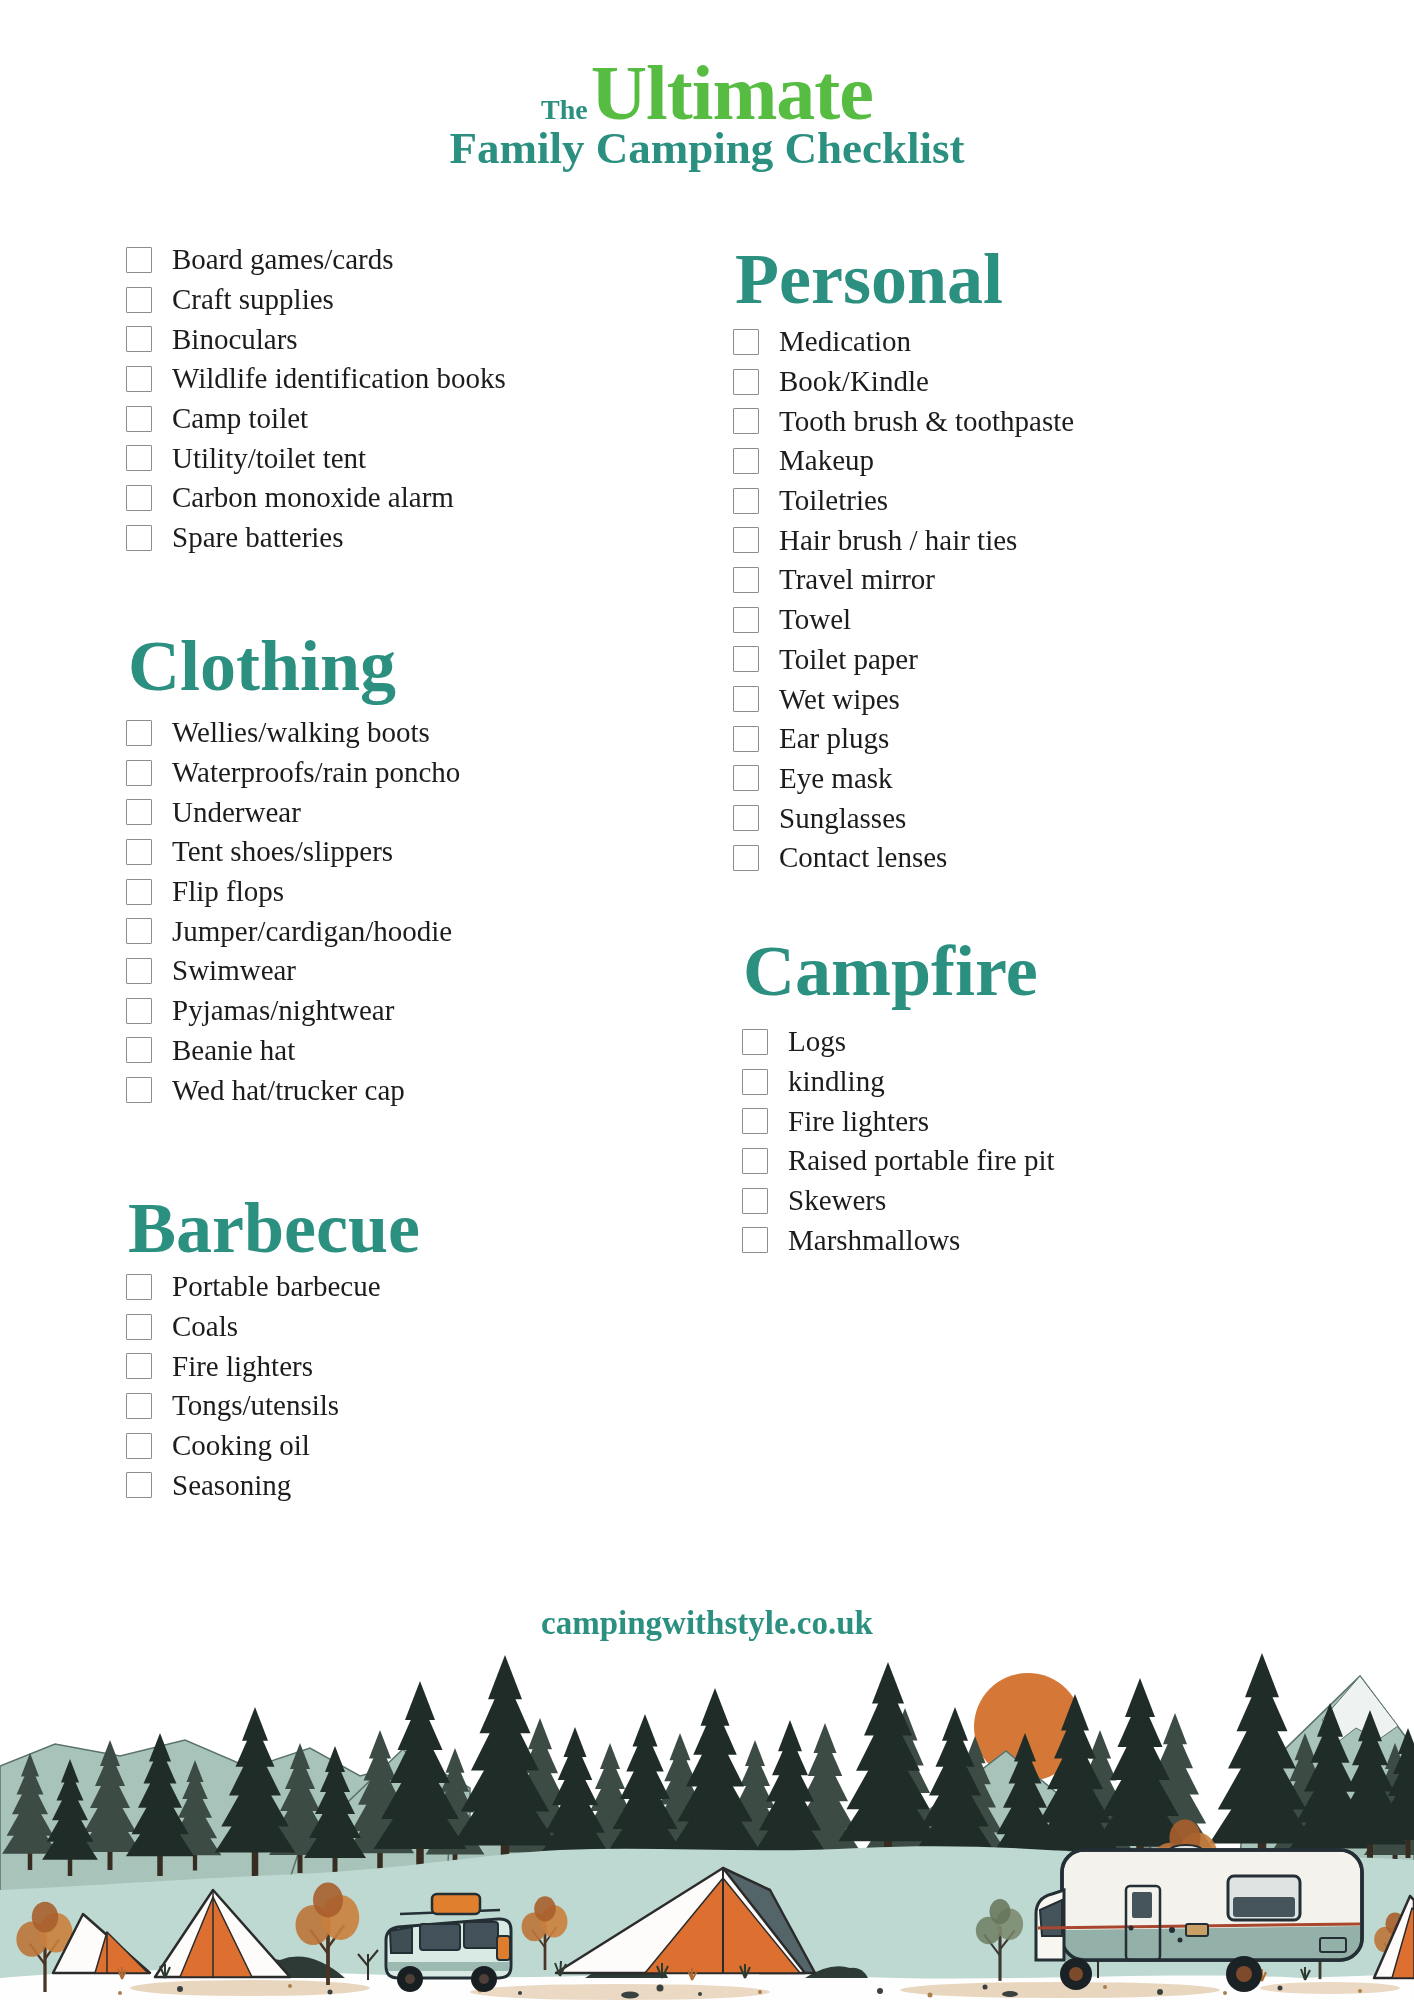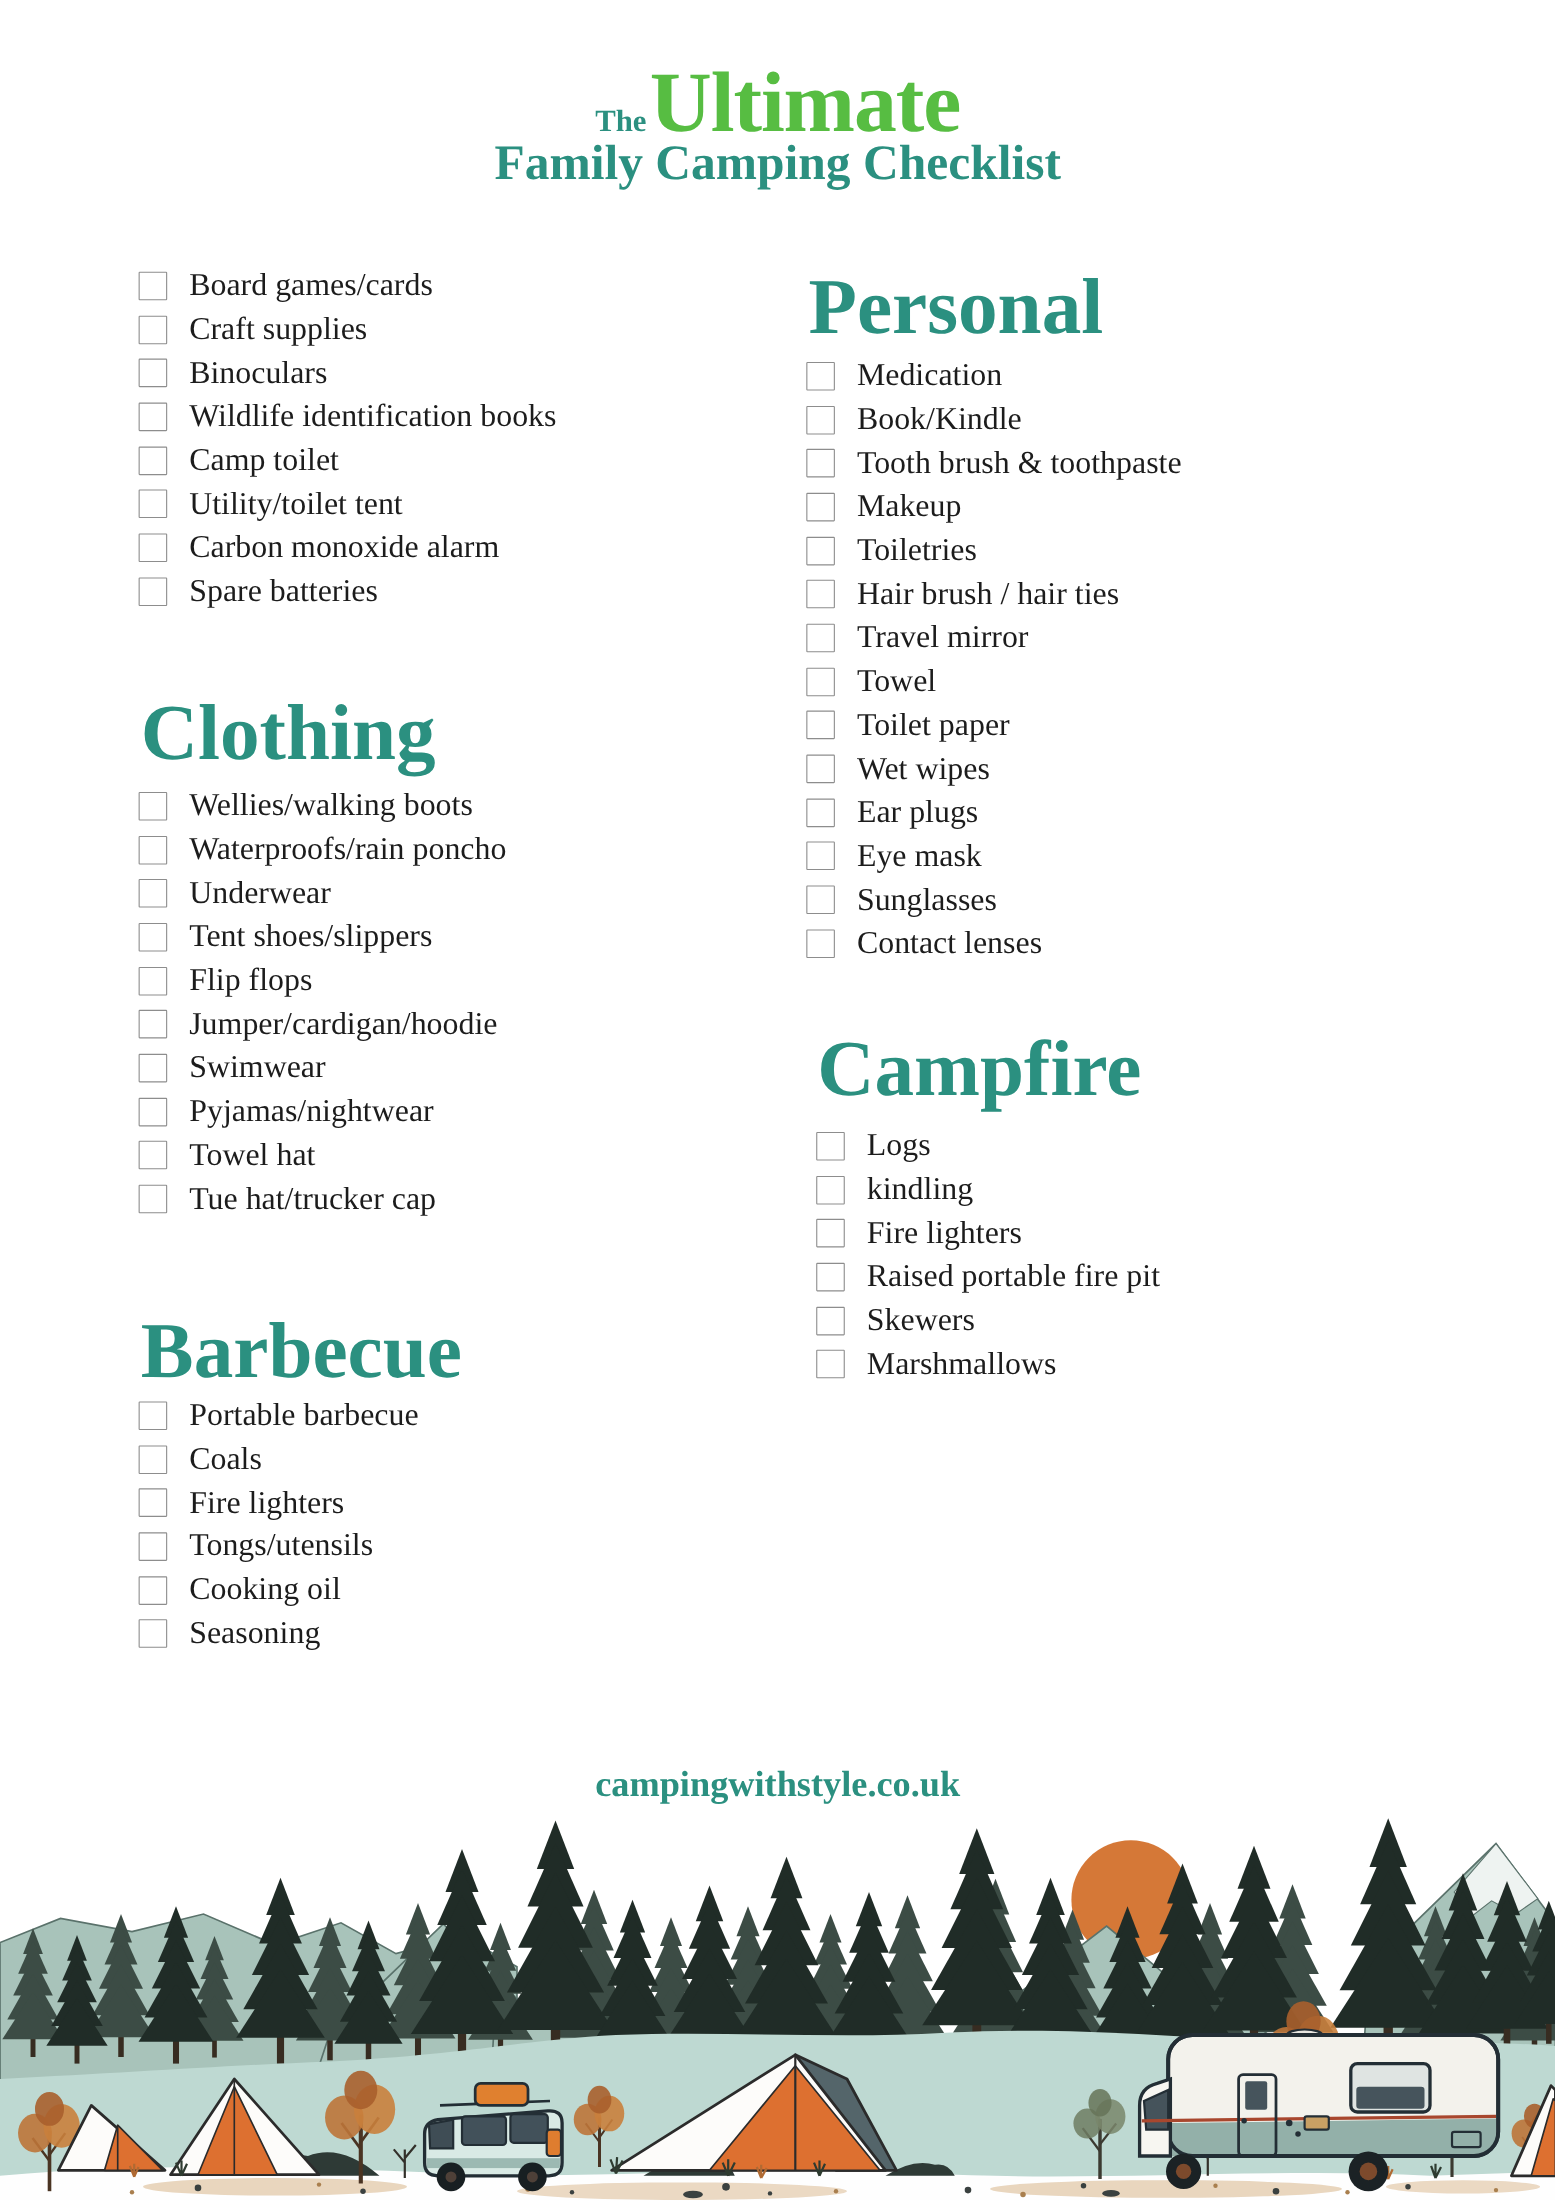--- a/index.html
+++ b/index.html
@@ -102,25 +102,25 @@
     <div class="row">
       <span class="cb"></span>
       <span class="lbl">Swimwear</span>
     </div>
     <div class="row">
       <span class="cb"></span>
       <span class="lbl">Pyjamas/nightwear</span>
     </div>
     <div class="row">
       <span class="cb"></span>
-      <span class="lbl">Towel hat</span>
-    </div>
-    <div class="row">
-      <span class="cb"></span>
-      <span class="lbl">Tue hat/trucker cap</span>
+      <span class="lbl">Beanie hat</span>
+    </div>
+    <div class="row">
+      <span class="cb"></span>
+      <span class="lbl">Wed hat/trucker cap</span>
     </div>
   </div>
 
 <h2 class="sec-heading" style="top:1176px;left:112px;">Barbecue</h2>
 <div class="list" style="top:1267px;left:126px;">
     <div class="row">
       <span class="cb"></span>
       <span class="lbl">Portable barbecue</span>
     </div>
     <div class="row">

